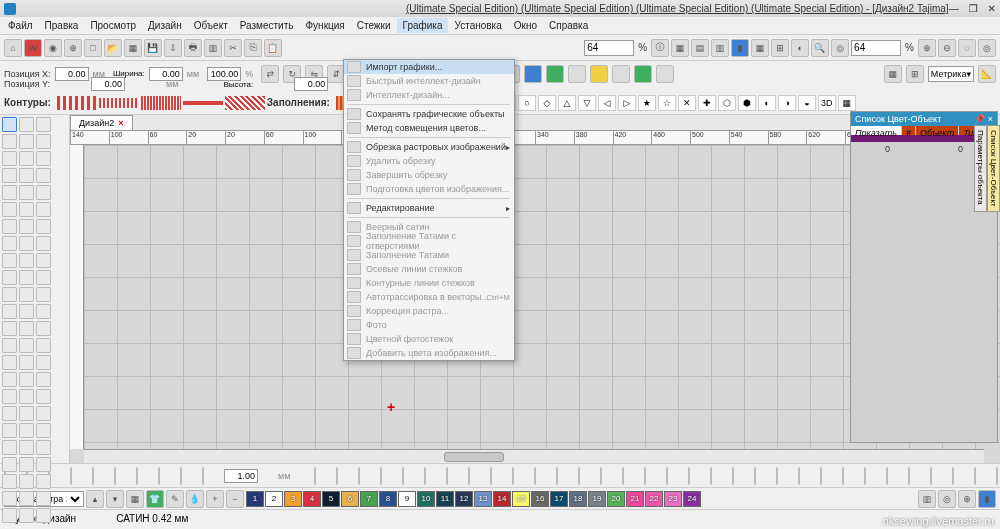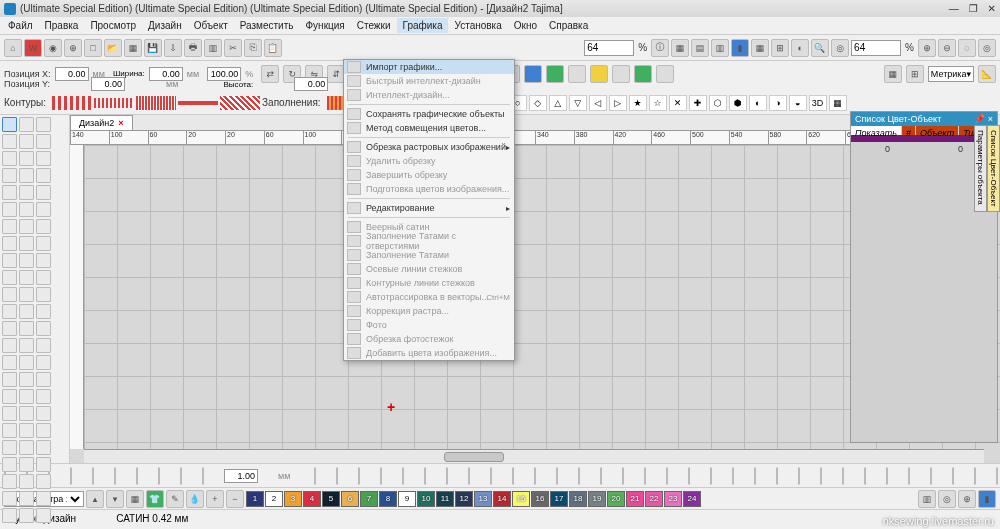--- a/index.html
+++ b/index.html
@@ -1,19 +1,19 @@
 <!DOCTYPE html>
 <html><head>
 <meta charset="utf-8">
 <style>
 * { margin: 0; padding: 0; box-sizing: border-box; font-family: Arial, sans-serif; }
 body { width: 1000px; height: 529px; background: #f0f0f0; overflow: hidden; font-size: 10px; position: relative; }
 
 .titlebar { height: 17px; background: linear-gradient(#e8e8e8,#d8d8d8); display: flex; align-items: center; font-size: 10px; padding: 0 4px; }
-.titlebar .title { flex: 1; text-align: left; color: #333; }
+.titlebar .title { flex: 1; text-align: right; color: #333; text-decoration: underline; }
 .titlebar .win-controls { display: flex; gap: 10px; color: #333; font-size: 10px; }
 .titlebar .win-controls span { cursor: pointer; }
 .titlebar .app-icon { width: 12px; height: 12px; background: #2080c0; border-radius: 2px; margin-right: 4px; }
 
 .menubar { height: 18px; background: #f0f0f0; display: flex; align-items: center; padding: 0 2px; border-bottom: 1px solid #ccc; }
 .menubar .menu-item { padding: 2px 6px; font-size: 10px; color: #222; cursor: default; }
 .menubar .menu-item.active { background: #d0e4f5; }
 
 .toolbar-row { height: 26px; background: #f0f0f0; border-bottom: 1px solid #ccc; display: flex; align-items: center; padding: 0 4px; gap: 2px; overflow: hidden; }
 .tb-icon { width: 18px; height: 18px; background: #ddd; border: 1px solid #bbb; border-radius: 2px; flex-shrink: 0; display: inline-flex; align-items: center; justify-content: center; font-size: 9px; color: #555; }
@@ -25,21 +25,21 @@
 .zoom-combo { width: 50px; height: 16px; font-size: 10px; border: 1px solid #999; background: #fff; padding: 0 2px; }
 .pct { font-size: 10px; color: #333; margin: 0 2px; }
 
 .toolbar2 { height: 26px; background: #f0f0f0; border-bottom: 1px solid #ccc; display: flex; align-items: center; padding: 0 4px; gap: 4px; }
 .pos-label { font-size: 9px; color: #333; }
 .pos-input { width: 34px; height: 14px; font-size: 9px; border: 1px solid #999; background: #fff; text-align: right; padding: 0 2px; }
 .unit-label { font-size: 9px; color: #888; margin-right: 4px; }
 .metric-btn { height: 16px; font-size: 9px; border: 1px solid #999; background: #fff; padding: 0 2px; display: inline-flex; align-items: center; }
 
 .toolbar3 { height: 24px; background: #f0f0f0; border-bottom: 1px solid #ccc; display: flex; align-items: center; padding: 0 4px; gap: 2px; }
-.tb3-label { font-size: 10px; font-weight: normal; color: #333; margin-right: 4px; }
+.tb3-label { font-size: 10px; font-weight: bold; color: #333; margin-right: 4px; }
 .stitch-preview { width: 40px; height: 14px; flex-shrink: 0; }
 .stitch-preview.dashed { background: repeating-linear-gradient(90deg,#d84040 0 3px,transparent 3px 6px); }
 .stitch-preview.wavy { background: repeating-linear-gradient(90deg,#d84040 0 2px,transparent 2px 4px); height: 10px; }
 .stitch-preview.squiggle { background: #d84040; height: 4px; }
 .tb3-icons { display: flex; gap: 2px; flex: 1; overflow: hidden; }
 .t3i { width: 18px; height: 16px; border: 1px solid #ccc; background: #fff; flex-shrink: 0; display: inline-flex; align-items: center; justify-content: center; font-size: 9px; }
 
 .workspace { display: flex; height: 348px; position: relative; }
 .left-tools { width: 70px; background: #f0f0f0; border-right: 1px solid #ccc; display: flex; flex-wrap: wrap; gap: 2px; padding: 2px; align-content: flex-start; }
 .lt { width: 15px; height: 15px; border: 1px solid #bbb; background: #eaeaea; border-radius: 1px; }
@@ -451,21 +451,21 @@
     <div class="dd-item disabled">
       <span class="dd-icon"></span>
       <span>Коррекция растра...</span>
     </div>
     <div class="dd-item disabled">
       <span class="dd-icon"></span>
       <span>Фото</span>
     </div>
     <div class="dd-item disabled">
       <span class="dd-icon"></span>
-      <span>Обрезка фотостежок</span>
+      <span>Цветной фотостежок</span>
     </div>
     <div class="dd-item disabled">
       <span class="dd-icon"></span>
       <span>Добавить цвета изображения...</span>
     </div>
   </div>
 
 <div class="bottom-tools" id="bottomtools">
     <div class="bt"></div>
     <div class="bt"></div>

